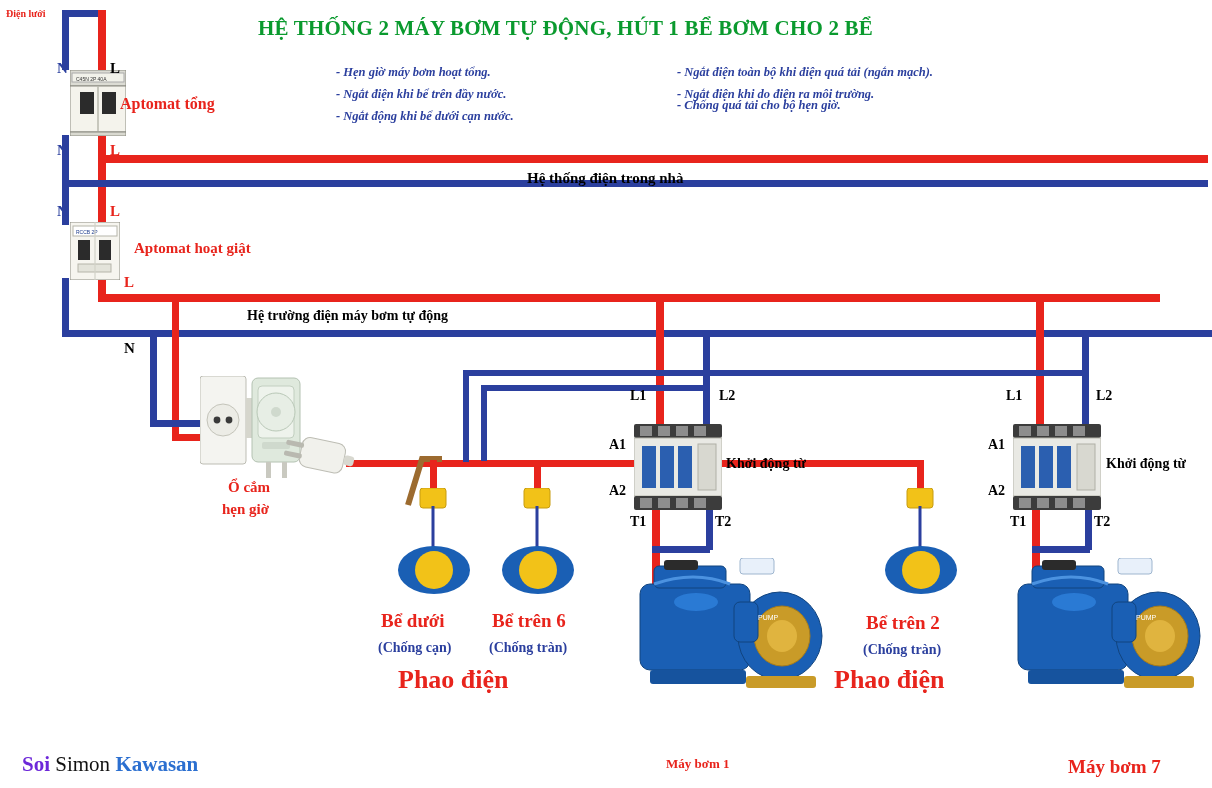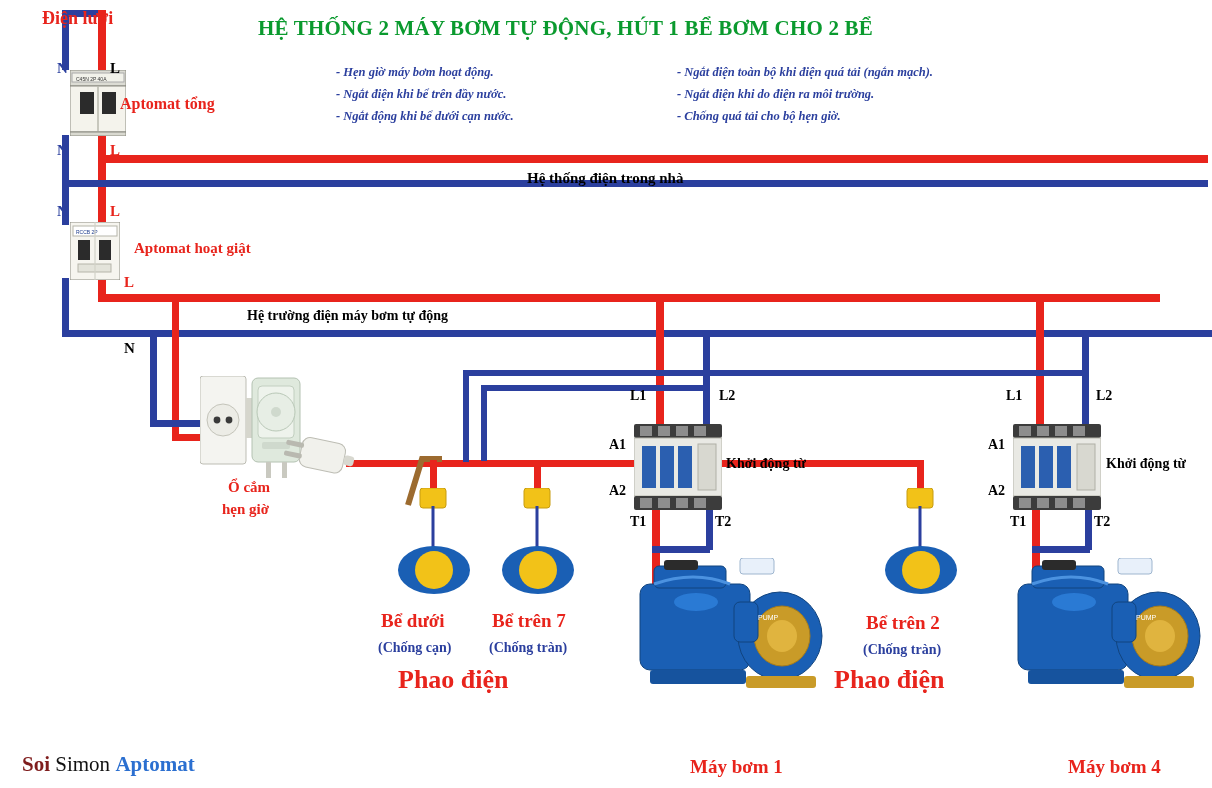--- a/index.html
+++ b/index.html
@@ -7,36 +7,36 @@
        font-family:"Liberation Serif", serif;}
   .abs{position:absolute;}
   .wire{position:absolute;background:#e8241c;}
   .wireN{position:absolute;background:#2b3f9e;}
   .lbl{position:absolute;white-space:nowrap;}
   .title{font-weight:bold;font-size:21px;color:#0a9a2e;letter-spacing:.2px;}
   .note{font-style:italic;font-weight:bold;font-size:12.5px;color:#2b3f9e;}
   .redlbl{color:#e8241c;font-weight:bold;}
   .bluelbl{color:#2b3f9e;font-weight:bold;}
   .blacklbl{color:#000;font-weight:bold;}
-  .sig1{color:#7f1d1d;font-weight:bold;font-size:21px;}
+  .sig1{color:#6d28d9;font-weight:bold;font-size:21px;}
   .sig2{color:#111;font-weight:normal;font-size:21px;}
   .sig3{color:#2b6fd0;font-weight:bold;font-size:21px;}
 </style>
 </head>
 <body>
 
 <div class="lbl title" style="left:258px;top:16px;">HỆ THỐNG 2 MÁY BƠM TỰ ĐỘNG, HÚT 1 BỂ BƠM CHO 2 BỂ</div>
 
-<div class="lbl note" style="left:336px;top:65px;">- Hẹn giờ máy bơm hoạt động.</div>
+<div class="lbl note" style="left:336px;top:65px;">- Hẹn giờ máy bơm hoạt tổng.</div>
 <div class="lbl note" style="left:336px;top:87px;">- Ngắt điện khi bể trên đầy nước.</div>
 <div class="lbl note" style="left:336px;top:109px;">- Ngắt động khi bể dưới cạn nước.</div>
 
 <div class="lbl note" style="left:677px;top:65px;">- Ngắt điện toàn bộ khi điện quá tải (ngắn mạch).</div>
 <div class="lbl note" style="left:677px;top:87px;">- Ngắt điện khi do điện ra môi trường.</div>
-<div class="lbl note" style="left:677px;top:109px;">- Chống quá tải cho bộ hẹn giờ.</div>
+<div class="lbl note" style="left:677px;top:98px;">- Chống quá tải cho bộ hẹn giờ.</div>
 
 <div class="wireN" style="left:62px;top:10px;width:7px;height:60px;"></div>
 <div class="wireN" style="left:62px;top:10px;width:36px;height:7px;"></div>
 
 <div class="wire" style="left:98px;top:10px;width:8px;height:62px;"></div>
 
 <div class="wireN" style="left:62px;top:135px;width:7px;height:90px;"></div>
 <div class="wire" style="left:98px;top:135px;width:8px;height:88px;"></div>
 
 <div class="wire" style="left:98px;top:155px;width:1110px;height:8px;"></div>
@@ -154,21 +154,21 @@
 <div class="lbl bluelbl" style="left:378px;top:640px;font-size:14px;">(Chống cạn)</div>
 
 <div class="abs" style="left:500px;top:488px;width:76px;height:108px;">
   <svg width="76" height="108">
     <rect x="24" y="0" width="26" height="20" rx="3" fill="#f2c218" stroke="#c79c10"></rect>
     <line x1="37" y1="18" x2="37" y2="64" stroke="#2b3f9e" stroke-width="3"></line>
     <ellipse cx="38" cy="82" rx="36" ry="24" fill="#1a5fb4"></ellipse>
     <ellipse cx="38" cy="82" rx="19" ry="19" fill="#f2c218"></ellipse>
   </svg>
 </div>
-<div class="lbl redlbl" style="left:492px;top:610px;font-size:19px;">Bể trên 7</div>
+<div class="lbl redlbl" style="left:492px;top:610px;font-size:19px;">Bể trên 6</div>
 <div class="lbl bluelbl" style="left:489px;top:640px;font-size:14px;">(Chống tràn)</div>
 
 <div class="lbl redlbl" style="left:398px;top:665px;font-size:26px;">Phao điện</div>
 
 <div class="abs" style="left:883px;top:488px;width:76px;height:108px;">
   <svg width="76" height="108">
     <rect x="24" y="0" width="26" height="20" rx="3" fill="#f2c218" stroke="#c79c10"></rect>
     <line x1="37" y1="18" x2="37" y2="64" stroke="#2b3f9e" stroke-width="3"></line>
     <ellipse cx="38" cy="82" rx="36" ry="24" fill="#1a5fb4"></ellipse>
     <ellipse cx="38" cy="82" rx="19" ry="19" fill="#f2c218"></ellipse>
@@ -242,50 +242,50 @@
     <ellipse cx="152" cy="78" rx="15" ry="16" fill="#e0b43f"></ellipse>
     <rect x="104" y="44" width="24" height="40" rx="6" fill="#1a5fb4" stroke="#11447f"></rect>
     <ellipse cx="66" cy="44" rx="22" ry="9" fill="#2a7ad4"></ellipse>
     <rect x="110" y="0" width="34" height="16" rx="3" fill="#e8f0fa" stroke="#9fb6cf"></rect>
     <rect x="20" y="112" width="96" height="14" rx="3" fill="#16539e"></rect>
     <rect x="116" y="118" width="70" height="12" rx="3" fill="#c99b28"></rect>
     <path d="M24,26 q40,-14 76,0" fill="none" stroke="#4b92e0" stroke-width="3"></path>
     <text x="128" y="62" font-size="7" fill="#ffffff" font-family="Liberation Sans, sans-serif">PUMP</text>
   </svg>
 </div>
-<div class="lbl redlbl" style="left:690px;top:756px;font-size:19px;text-align:center;">Máy bơm 1</div>
+<div class="lbl redlbl" style="left:666px;top:756px;font-size:13px;text-align:center;">Máy bơm 1</div>
 
 <div class="abs" style="left:1008px;top:558px;width:210px;height:175px;">
   <svg width="210" height="175">
     <rect x="10" y="26" width="110" height="86" rx="10" fill="#1a5fb4" stroke="#11447f"></rect>
     <rect x="24" y="8" width="72" height="22" rx="5" fill="#1a5fb4" stroke="#11447f"></rect>
     <rect x="34" y="2" width="34" height="10" rx="3" fill="#2b2b2b"></rect>
     <ellipse cx="150" cy="78" rx="42" ry="44" fill="#1a5fb4" stroke="#11447f"></ellipse>
     <ellipse cx="152" cy="78" rx="28" ry="30" fill="#c99b28" stroke="#a87c18"></ellipse>
     <ellipse cx="152" cy="78" rx="15" ry="16" fill="#e0b43f"></ellipse>
     <rect x="104" y="44" width="24" height="40" rx="6" fill="#1a5fb4" stroke="#11447f"></rect>
     <ellipse cx="66" cy="44" rx="22" ry="9" fill="#2a7ad4"></ellipse>
     <rect x="110" y="0" width="34" height="16" rx="3" fill="#e8f0fa" stroke="#9fb6cf"></rect>
     <rect x="20" y="112" width="96" height="14" rx="3" fill="#16539e"></rect>
     <rect x="116" y="118" width="70" height="12" rx="3" fill="#c99b28"></rect>
     <path d="M24,26 q40,-14 76,0" fill="none" stroke="#4b92e0" stroke-width="3"></path>
     <text x="128" y="62" font-size="7" fill="#ffffff" font-family="Liberation Sans, sans-serif">PUMP</text>
   </svg>
 </div>
-<div class="lbl redlbl" style="left:1068px;top:756px;font-size:19px;">Máy bơm 4</div>
-
-<div class="lbl redlbl" style="left:6px;top:8px;font-size:18px;margin-left:36px;">Điện lưới</div>
+<div class="lbl redlbl" style="left:1068px;top:756px;font-size:19px;">Máy bơm 7</div>
+
+<div class="lbl redlbl" style="left:6px;top:8px;font-size:10px;">Điện lưới</div>
 <div class="lbl bluelbl" style="left:57px;top:60px;font-size:15px;">N</div>
 <div class="lbl blacklbl" style="left:110px;top:60px;font-size:15px;">L</div>
 <div class="lbl redlbl" style="left:120px;top:95px;font-size:16px;">Aptomat tổng</div>
 
 <div class="lbl bluelbl" style="left:57px;top:142px;font-size:15px;">N</div>
 <div class="lbl redlbl" style="left:110px;top:142px;font-size:15px;">L</div>
 
 <div class="lbl bluelbl" style="left:57px;top:203px;font-size:15px;">N</div>
 <div class="lbl redlbl" style="left:110px;top:203px;font-size:15px;">L</div>
 <div class="lbl redlbl" style="left:134px;top:240px;font-size:15px;">Aptomat hoạt giật</div>
 <div class="lbl redlbl" style="left:124px;top:274px;font-size:15px;">L</div>
 <div class="lbl blacklbl" style="left:124px;top:340px;font-size:15px;">N</div>
 
 <div class="lbl" style="left:22px;top:752px;">
-  <span class="sig1">Soi </span><span class="sig2">Simon </span><span class="sig3">Aptomat</span>
+  <span class="sig1">Soi </span><span class="sig2">Simon </span><span class="sig3">Kawasan</span>
 </div>
 
 </body></html>

